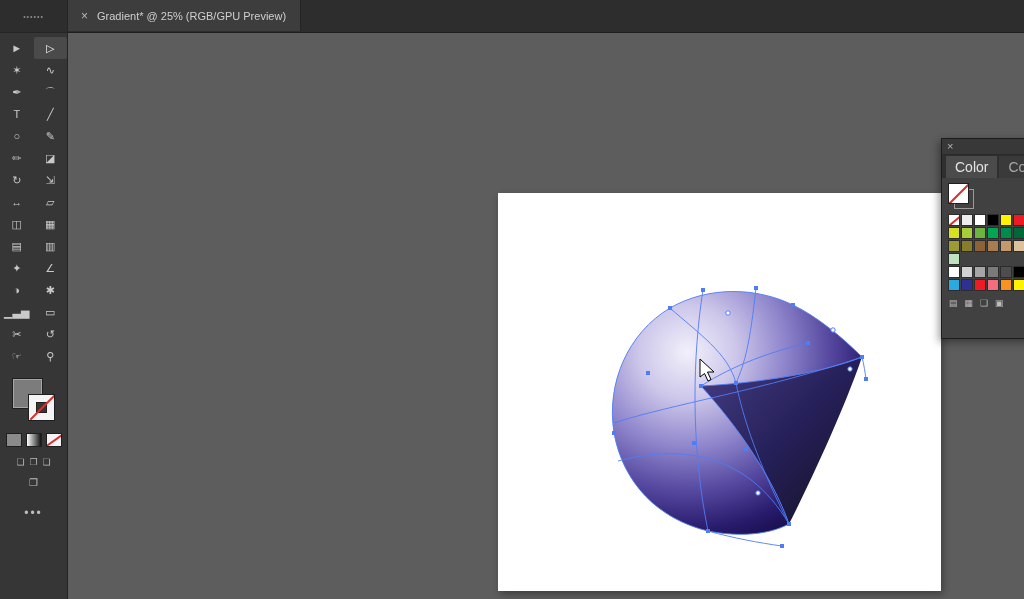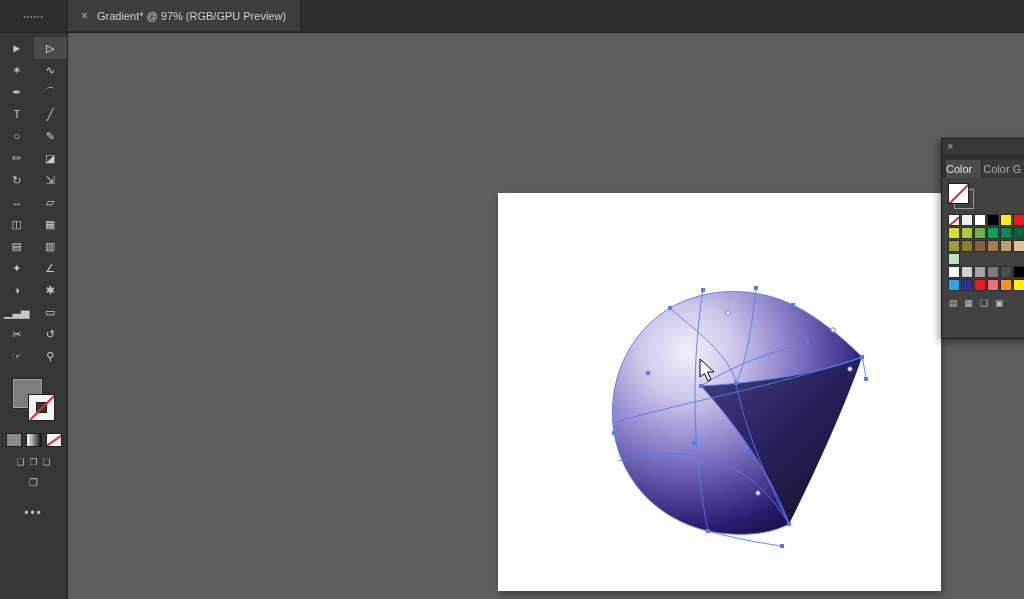--- a/index.html
+++ b/index.html
@@ -37,42 +37,42 @@
   .screen-mode{margin-top:10px;text-align:center;color:#bdbdbd;font-size:10px;}
   .more-dots{margin-top:18px;text-align:center;color:#bdbdbd;font-size:12px;letter-spacing:2px;}
   
   .artboard{position:absolute;left:498px;top:193px;width:443px;height:398px;background:#ffffff;box-shadow:2px 3px 7px rgba(0,0,0,.35);z-index:1;}
   .artboard svg{position:absolute;left:0;top:0;}
   
   .panel{position:absolute;left:941px;top:138px;width:150px;height:199px;background:#414141;border:1px solid #1c1c1c;box-shadow:-2px 3px 8px rgba(0,0,0,.4);z-index:10;font-size:10px;color:#c9c9c9;}
   .panel-header{height:15px;background:#383838;display:flex;align-items:center;padding:0 5px;border-bottom:1px solid #2a2a2a;}
   .panel-header .close{color:#b5b5b5;font-size:11px;line-height:1;}
   .panel-tabs{height:21px;background:#2f2f2f;display:flex;align-items:flex-end;gap:2px;padding:2px 4px 0 4px;}
-  .panel-tab{padding:3px 9px 3px 0;background:#3a3a3a;color:#a9a9a9;font-size:11px;white-space:nowrap;}
+  .panel-tab{padding:3px 9px 3px 9px;background:#3a3a3a;color:#a9a9a9;font-size:14px;white-space:nowrap;}
   .panel-tab.active{background:#4b4b4b;color:#e3e3e3;}
   .panel-body{padding:5px 6px 4px 6px;}
   .proxy-wrap{position:relative;width:26px;height:26px;margin-bottom:5px;}
   .proxy-back{position:absolute;left:6px;top:6px;width:18px;height:18px;border:1px solid #9a9a9a;background:#414141;}
   .proxy-front{position:absolute;left:0;top:0;width:19px;height:19px;background:#ffffff;border:1px solid #1f1f1f;overflow:hidden;}
   .proxy-front::after{content:"";position:absolute;left:-4px;top:8px;width:30px;height:2px;background:#d63030;transform:rotate(-45deg);}
   .swatch-grid{display:flex;flex-direction:column;gap:1px;}
   .swatch-row{display:flex;gap:1px;}
   .swatch{width:12px;height:12px;border:1px solid #2c2c2c;position:relative;box-sizing:border-box;}
   .swatch.none{background:#ffffff;overflow:hidden;}
   .swatch.none::after{content:"";position:absolute;left:-3px;top:4px;width:20px;height:2px;background:#d63030;transform:rotate(-40deg);}
   .swatch.empty{visibility:hidden;}
   .panel-footer{display:flex;gap:7px;margin-top:7px;padding:0 1px;color:#bdbdbd;font-size:9px;}
 </style>
 </head>
 <body>
 
 <div class="tabbar">
   <div class="doc-tab">
     <span class="close">×</span>
-    <span>Gradient* @ 97% (RGB/GPU Preview)</span>
+    <span>Gradient* @ 25% (RGB/GPU Preview)</span>
   </div>
 </div>
 
 <div class="toolbar">
   <div class="toolbar-grip">••••••</div>
   <div class="tool-grid" id="tool-grid">
       <div class="tool">►</div>
       <div class="tool active">▷</div>
       <div class="tool">✶</div>
       <div class="tool">∿</div>

